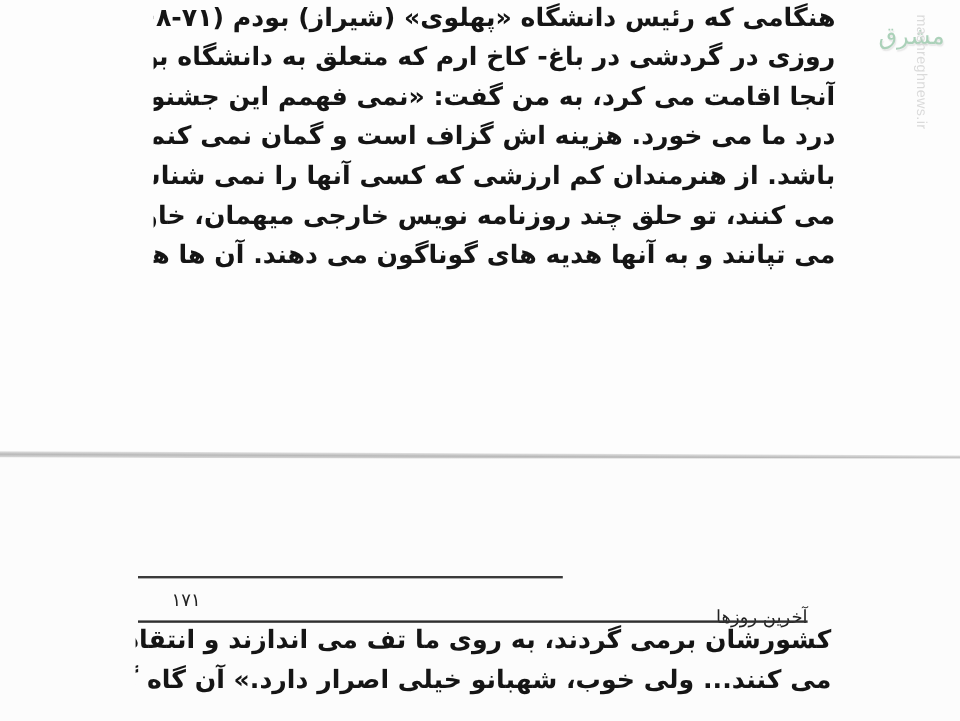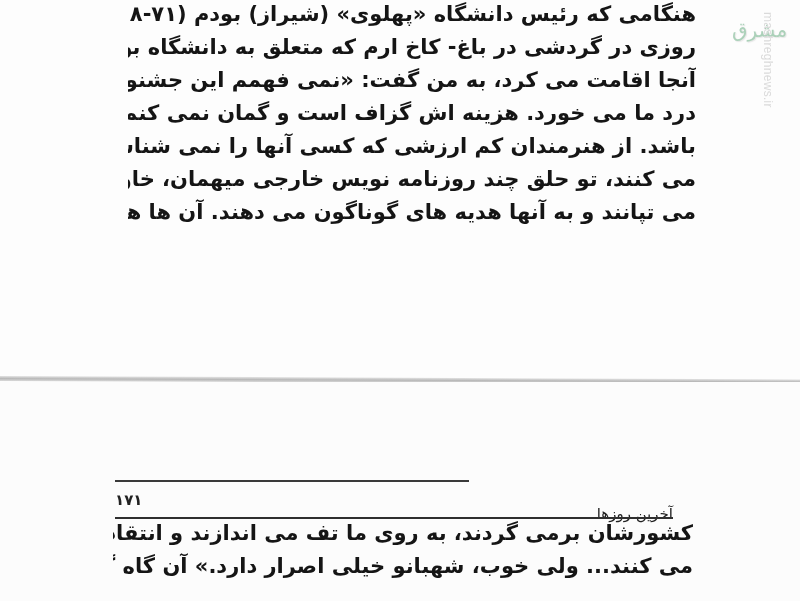--- a/index.html
+++ b/index.html
@@ -77,21 +77,21 @@
       left: 115px; top: 487px;
       width: 558px; height: 26px;
       direction: rtl;
       display: flex;
       justify-content: space-between;
       align-items: center;
       font-size: 15px;
       color: #222;
     }
     .running-header .title { font-weight: normal; margin-top: 28px; }
-    .running-header .pnum { font-weight: bold; letter-spacing: 1px; }
+    .running-header .pnum { font-weight: normal; letter-spacing: 1px; margin-left: 28px; }
     .header-rule {
       position: absolute;
       left: 115px; top: 517px;
       width: 558px; height: 1.5px;
       background: #2f2f2f;
     }
     .watermark {
       position: absolute;
       left: 728px; top: 10px;
       width: 55px; height: 120px;

